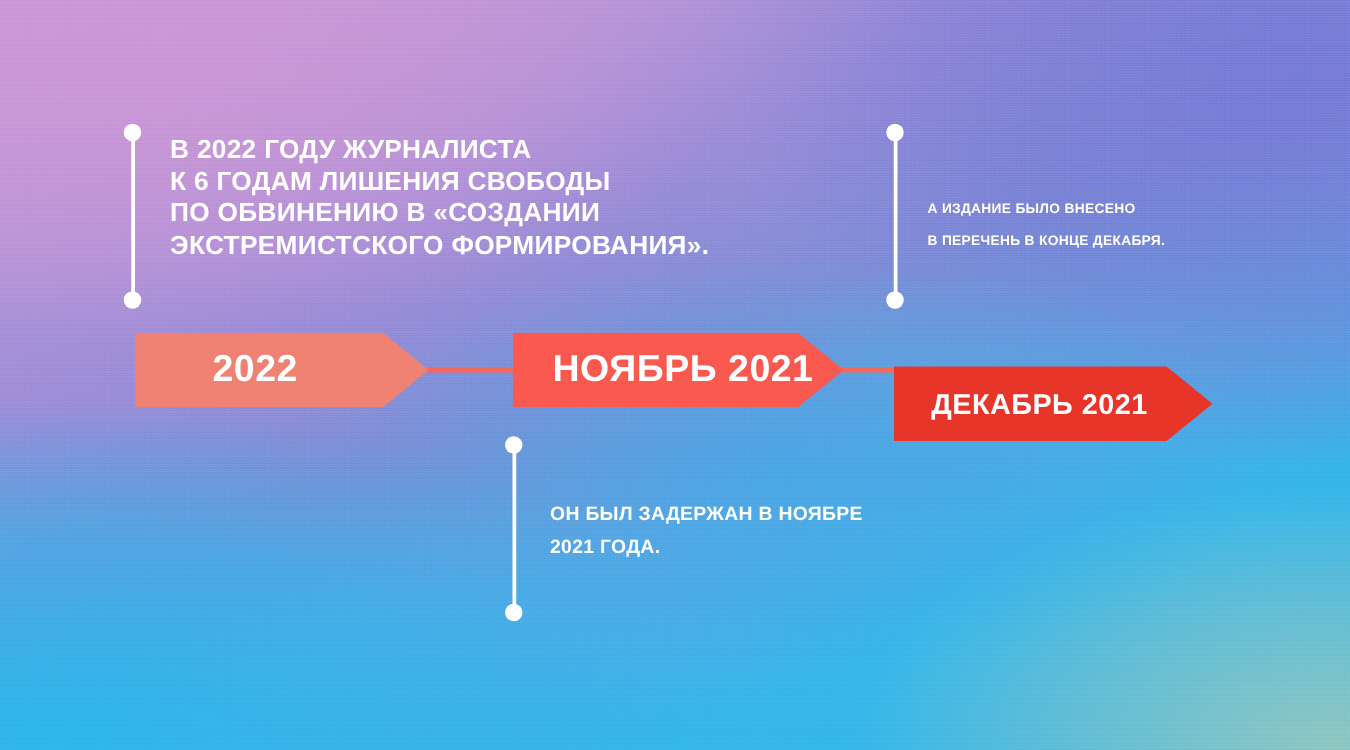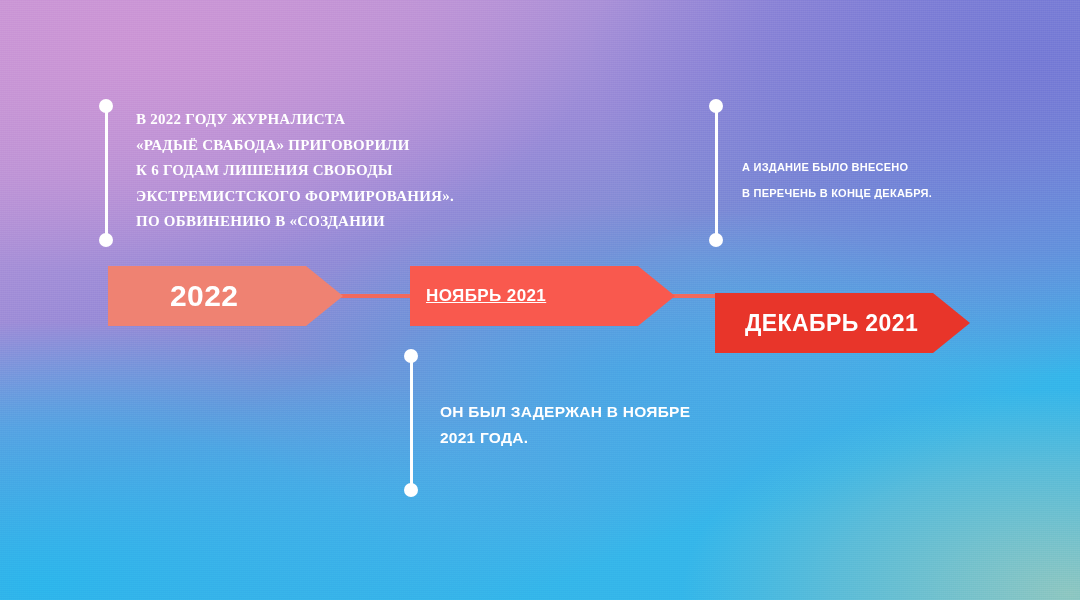--- a/index.html
+++ b/index.html
@@ -85,21 +85,21 @@
   #arrow-2022 {
     left:108px; width:235px;
     clip-path:polygon(0 0, 198px 0, 235px 50%, 198px 100%, 0 100%);
   }
   #arrow-2022 .label { font-size:30px; padding-left:62px; }
 
   #arrow-nov  {
     left:410px; width:265px;
     clip-path:polygon(0 0, 228px 0, 265px 50%, 228px 100%, 0 100%);
   }
-  #arrow-nov .label { font-size:17px; padding-left:16px;text-decoration:underline; }
+  #arrow-nov .label { font-size:30px; padding-left:32px; }
 
   #arrow-dec  {
     left:715px; width:255px;
     clip-path:polygon(0 0, 218px 0, 255px 50%, 218px 100%, 0 100%);
     margin-top:27px;
   }
   #arrow-dec .label { font-size:23px; padding-left:30px; }
 
   
   .marker { position:absolute; width:14px; }
@@ -121,21 +121,21 @@
   
   .callout {
     position:absolute;
     color:#ffffff;
     font-weight:bold;
     text-transform:uppercase;
     letter-spacing:.25px;
   }
   .callout .line { display:block; white-space:nowrap; }
 
-  #callout-left   { left:136px; top:107px; font-size:15px; line-height:25.5px;font-family:Liberation Serif, serif; }
+  #callout-left   { left:136px; top:107px; font-size:21px; line-height:25.5px; }
   #callout-right  { left:742px; top:155px; font-size:11px; line-height:25.5px; }
   #callout-bottom { left:440px; top:399px; font-size:15.5px; line-height:25.5px; }
 </style>
 </head>
 <body>
 
 <div id="stage">
 
   <div class="bg-layer" id="bg-base"></div>
   <div class="bg-layer" id="bg-blob-a"></div>
@@ -176,24 +176,23 @@
   </div>
 
   <div class="marker" id="marker-bottom">
     <span class="dot top"></span>
     <span class="stem"></span>
     <span class="dot bottom"></span>
   </div>
 
   <div class="callout" id="callout-left">
     <span class="line">В 2022 ГОДУ ЖУРНАЛИСТА</span>
-    <span class="line">«РАДЫЁ СВАБОДА» ПРИГОВОРИЛИ</span>
     <span class="line">К 6 ГОДАМ ЛИШЕНИЯ СВОБОДЫ</span>
+    <span class="line">ПО ОБВИНЕНИЮ В «СОЗДАНИИ</span>
     <span class="line">ЭКСТРЕМИСТСКОГО ФОРМИРОВАНИЯ».</span>
-    <span class="line">ПО ОБВИНЕНИЮ В «СОЗДАНИИ</span>
   </div>
 
   <div class="callout" id="callout-right">
     <span class="line">А ИЗДАНИЕ БЫЛО ВНЕСЕНО</span>
     <span class="line">В ПЕРЕЧЕНЬ В КОНЦЕ ДЕКАБРЯ.</span>
   </div>
 
   <div class="callout" id="callout-bottom">
     <span class="line">ОН БЫЛ ЗАДЕРЖАН В НОЯБРЕ</span>
     <span class="line">2021 ГОДА.</span>

